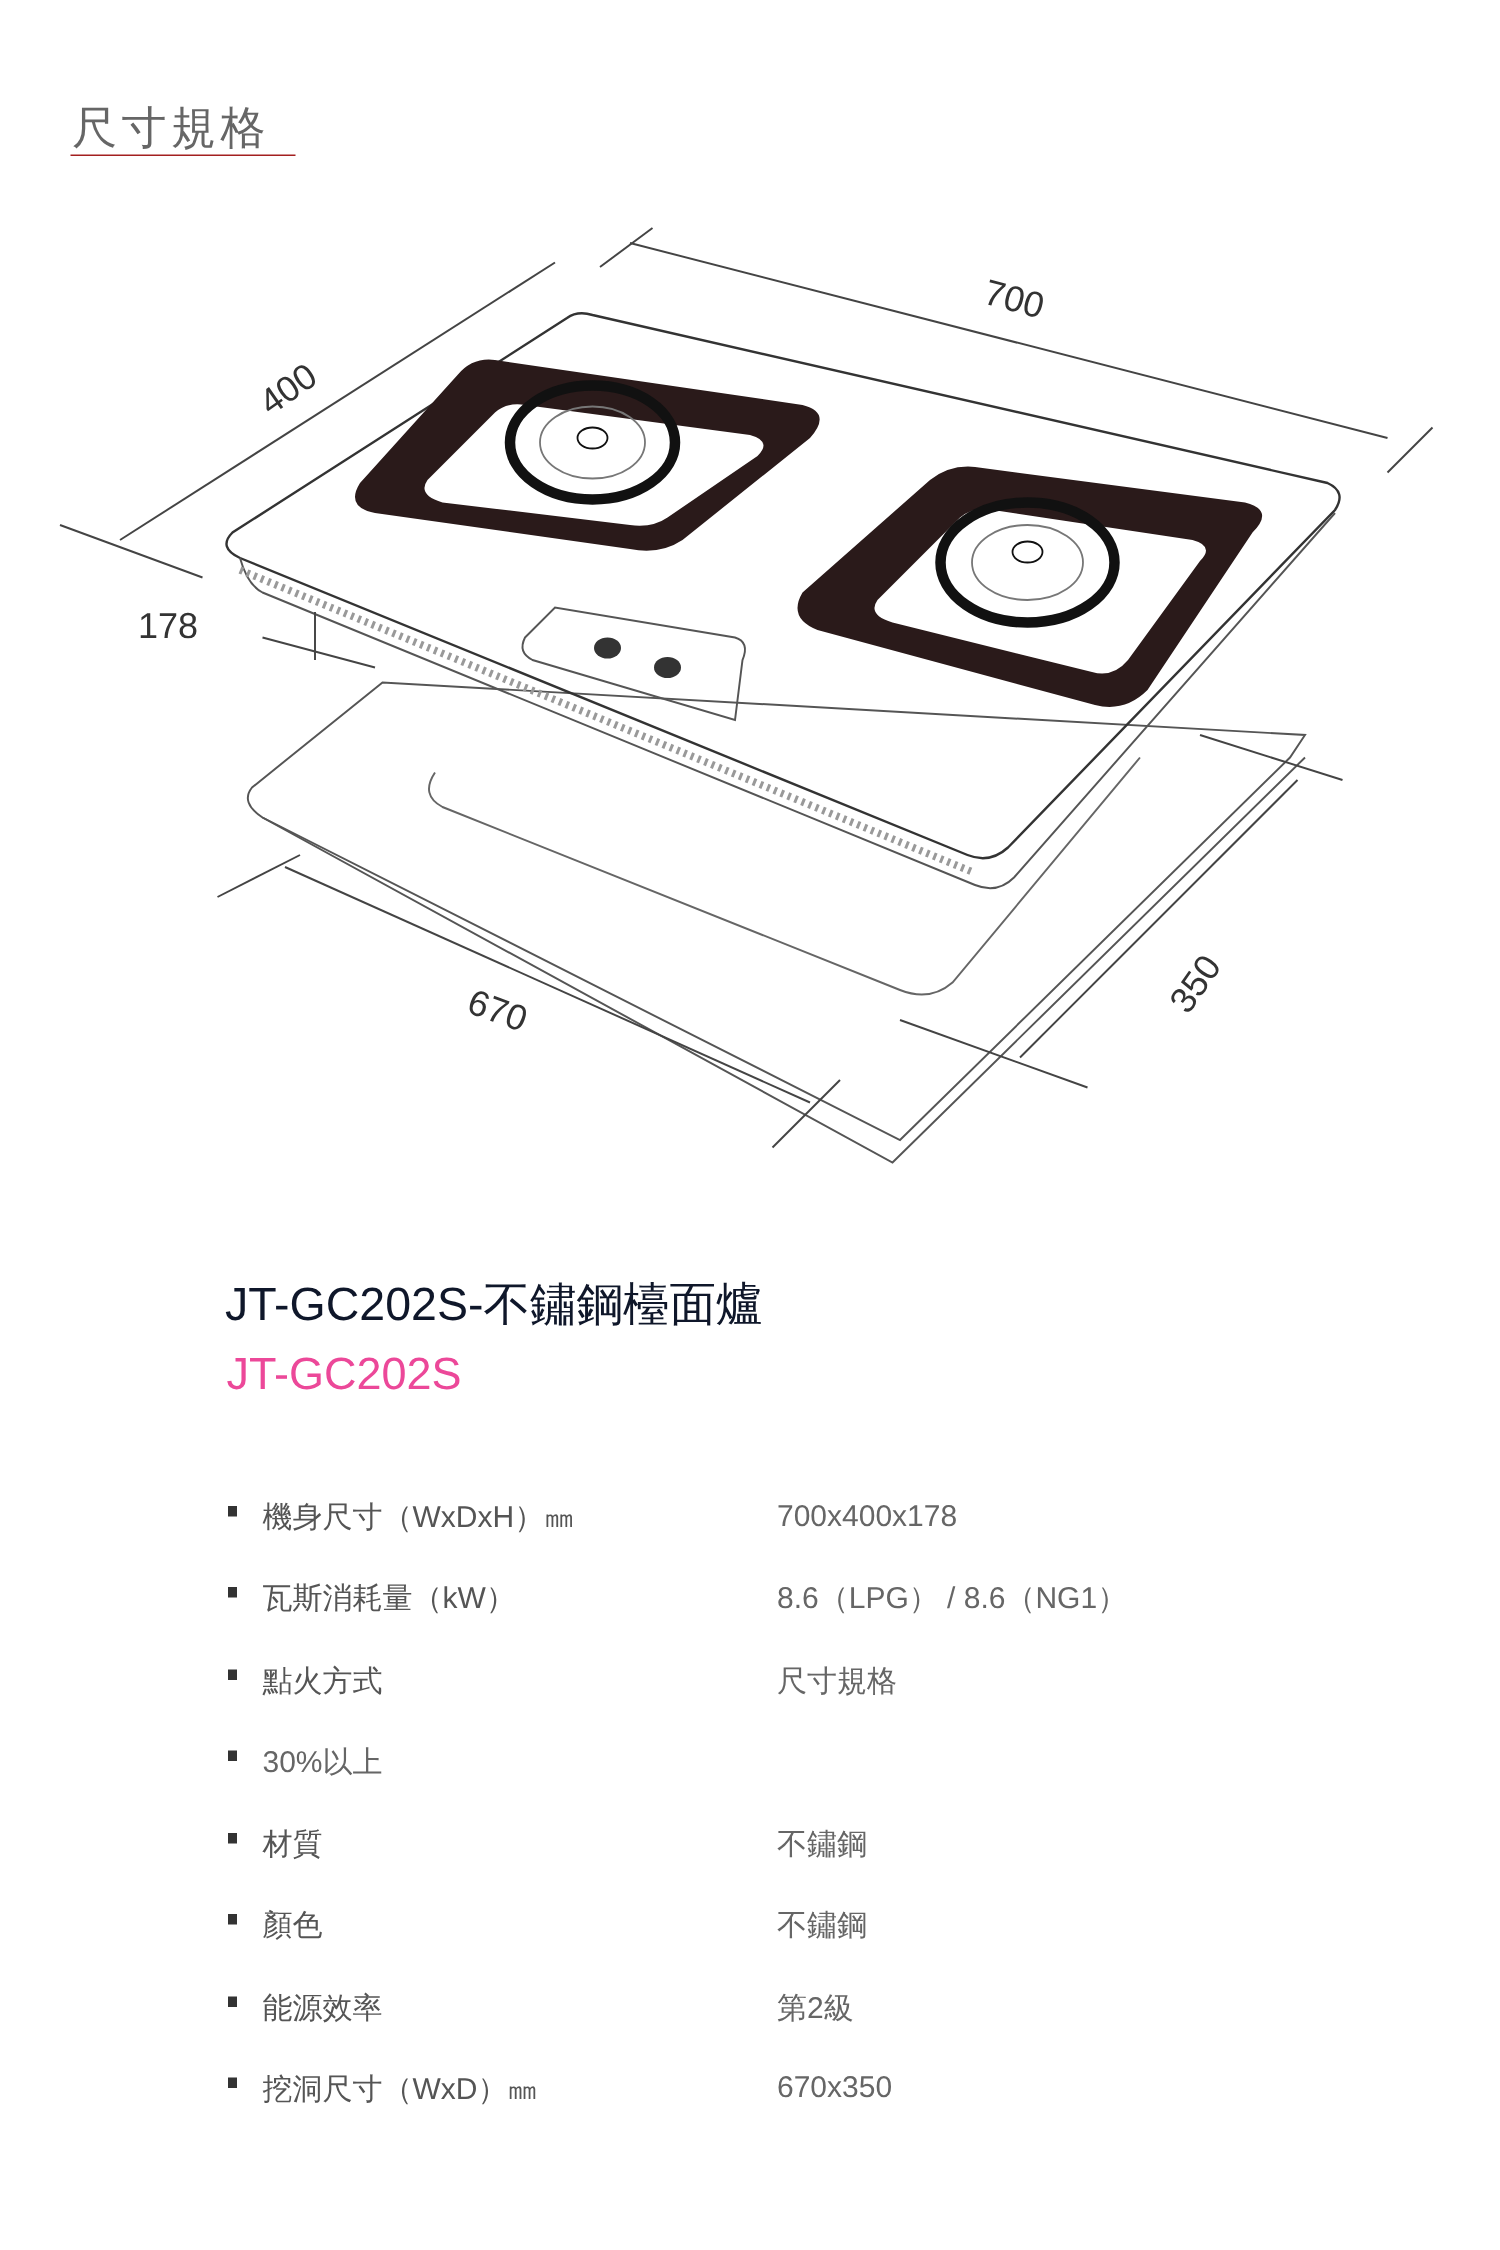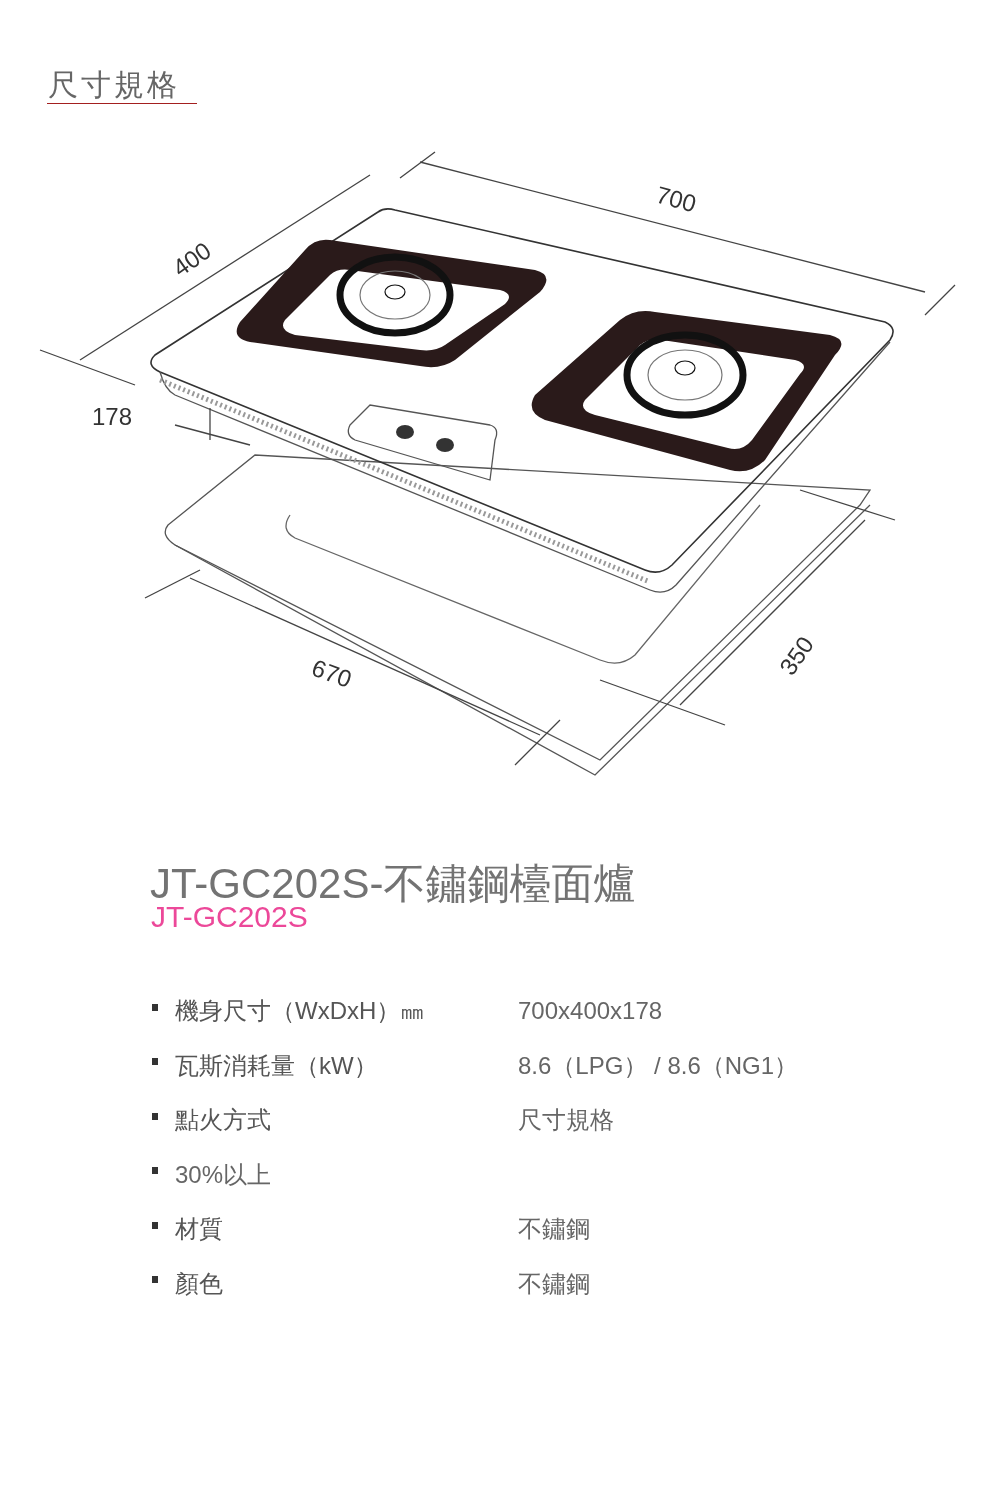--- a/index.html
+++ b/index.html
@@ -2,26 +2,26 @@
 <html><head>
 <meta charset="utf-8">
 <style>
   html, body { margin: 0; padding: 0; background: #ffffff; }
   body { width: 1000px; height: 1500px; position: relative; overflow: hidden;
          font-family: "DejaVu Sans", "Liberation Sans", sans-serif; color: #666; }
   .section-title { position: absolute; left: 48px; top: 40px; font-size: 30px; color: #666;
                    letter-spacing: 3px; font-weight: 500; }
   .title-underline { position: absolute; left: 47px; top: 103px; width: 150px; height: 1px; background: #a31f1f; }
   .diagram { position: absolute; left: 0; top: 130px; width: 1000px; height: 680px; }
-  .product-title { position: absolute; left: 150px; top: 828px; font-size: 42px; color: #737373;
+  .product-title { position: absolute; left: 150px; top: 828px; font-size: 31px; color: #0f172a;
                    font-family: "Liberation Sans", sans-serif; font-weight: normal; }
   .product-model { position: absolute; left: 151px; top: 900px; font-size: 30px; color: #ec4899;
                    font-family: "Liberation Sans", sans-serif; }
   .spec-list { position: absolute; left: 152px; top: 984px; width: 800px; margin: 0; padding: 0; list-style: none; }
-  .spec-row { height: 54.5px; display: flex; align-items: center; font-size: 24px; }
+  .spec-row { height: 54.5px; display: flex; align-items: center; font-size: 20px; }
   .bullet { width: 6px; height: 7px; background: #333; margin-right: 17px; margin-top: -8px; flex: none; }
   .spec-label { width: 343px; color: #555; font-family: "Liberation Sans", sans-serif; }
   .spec-value { color: #666; font-family: Liberation Sans, sans-serif; }
   svg text { font-family: "Liberation Sans", sans-serif; }
 </style>
 </head>
 <body>
 
 <h2 class="section-title">尺寸規格</h2>
 <div class="title-underline"></div>
@@ -112,13 +112,23 @@
   <li class="spec-row">
     <span class="bullet"></span>
     <span class="spec-label">材質</span>
     <span class="spec-value">不鏽鋼</span>
   </li>
   <li class="spec-row">
     <span class="bullet"></span>
     <span class="spec-label">顏色</span>
     <span class="spec-value">不鏽鋼</span>
   </li>
+  <li class="spec-row">
+    <span class="bullet"></span>
+    <span class="spec-label">能源效率</span>
+    <span class="spec-value">第2級</span>
+  </li>
+  <li class="spec-row">
+    <span class="bullet"></span>
+    <span class="spec-label">挖洞尺寸（WxD）㎜</span>
+    <span class="spec-value">670x350</span>
+  </li>
 </ul>
 
 </body></html>

